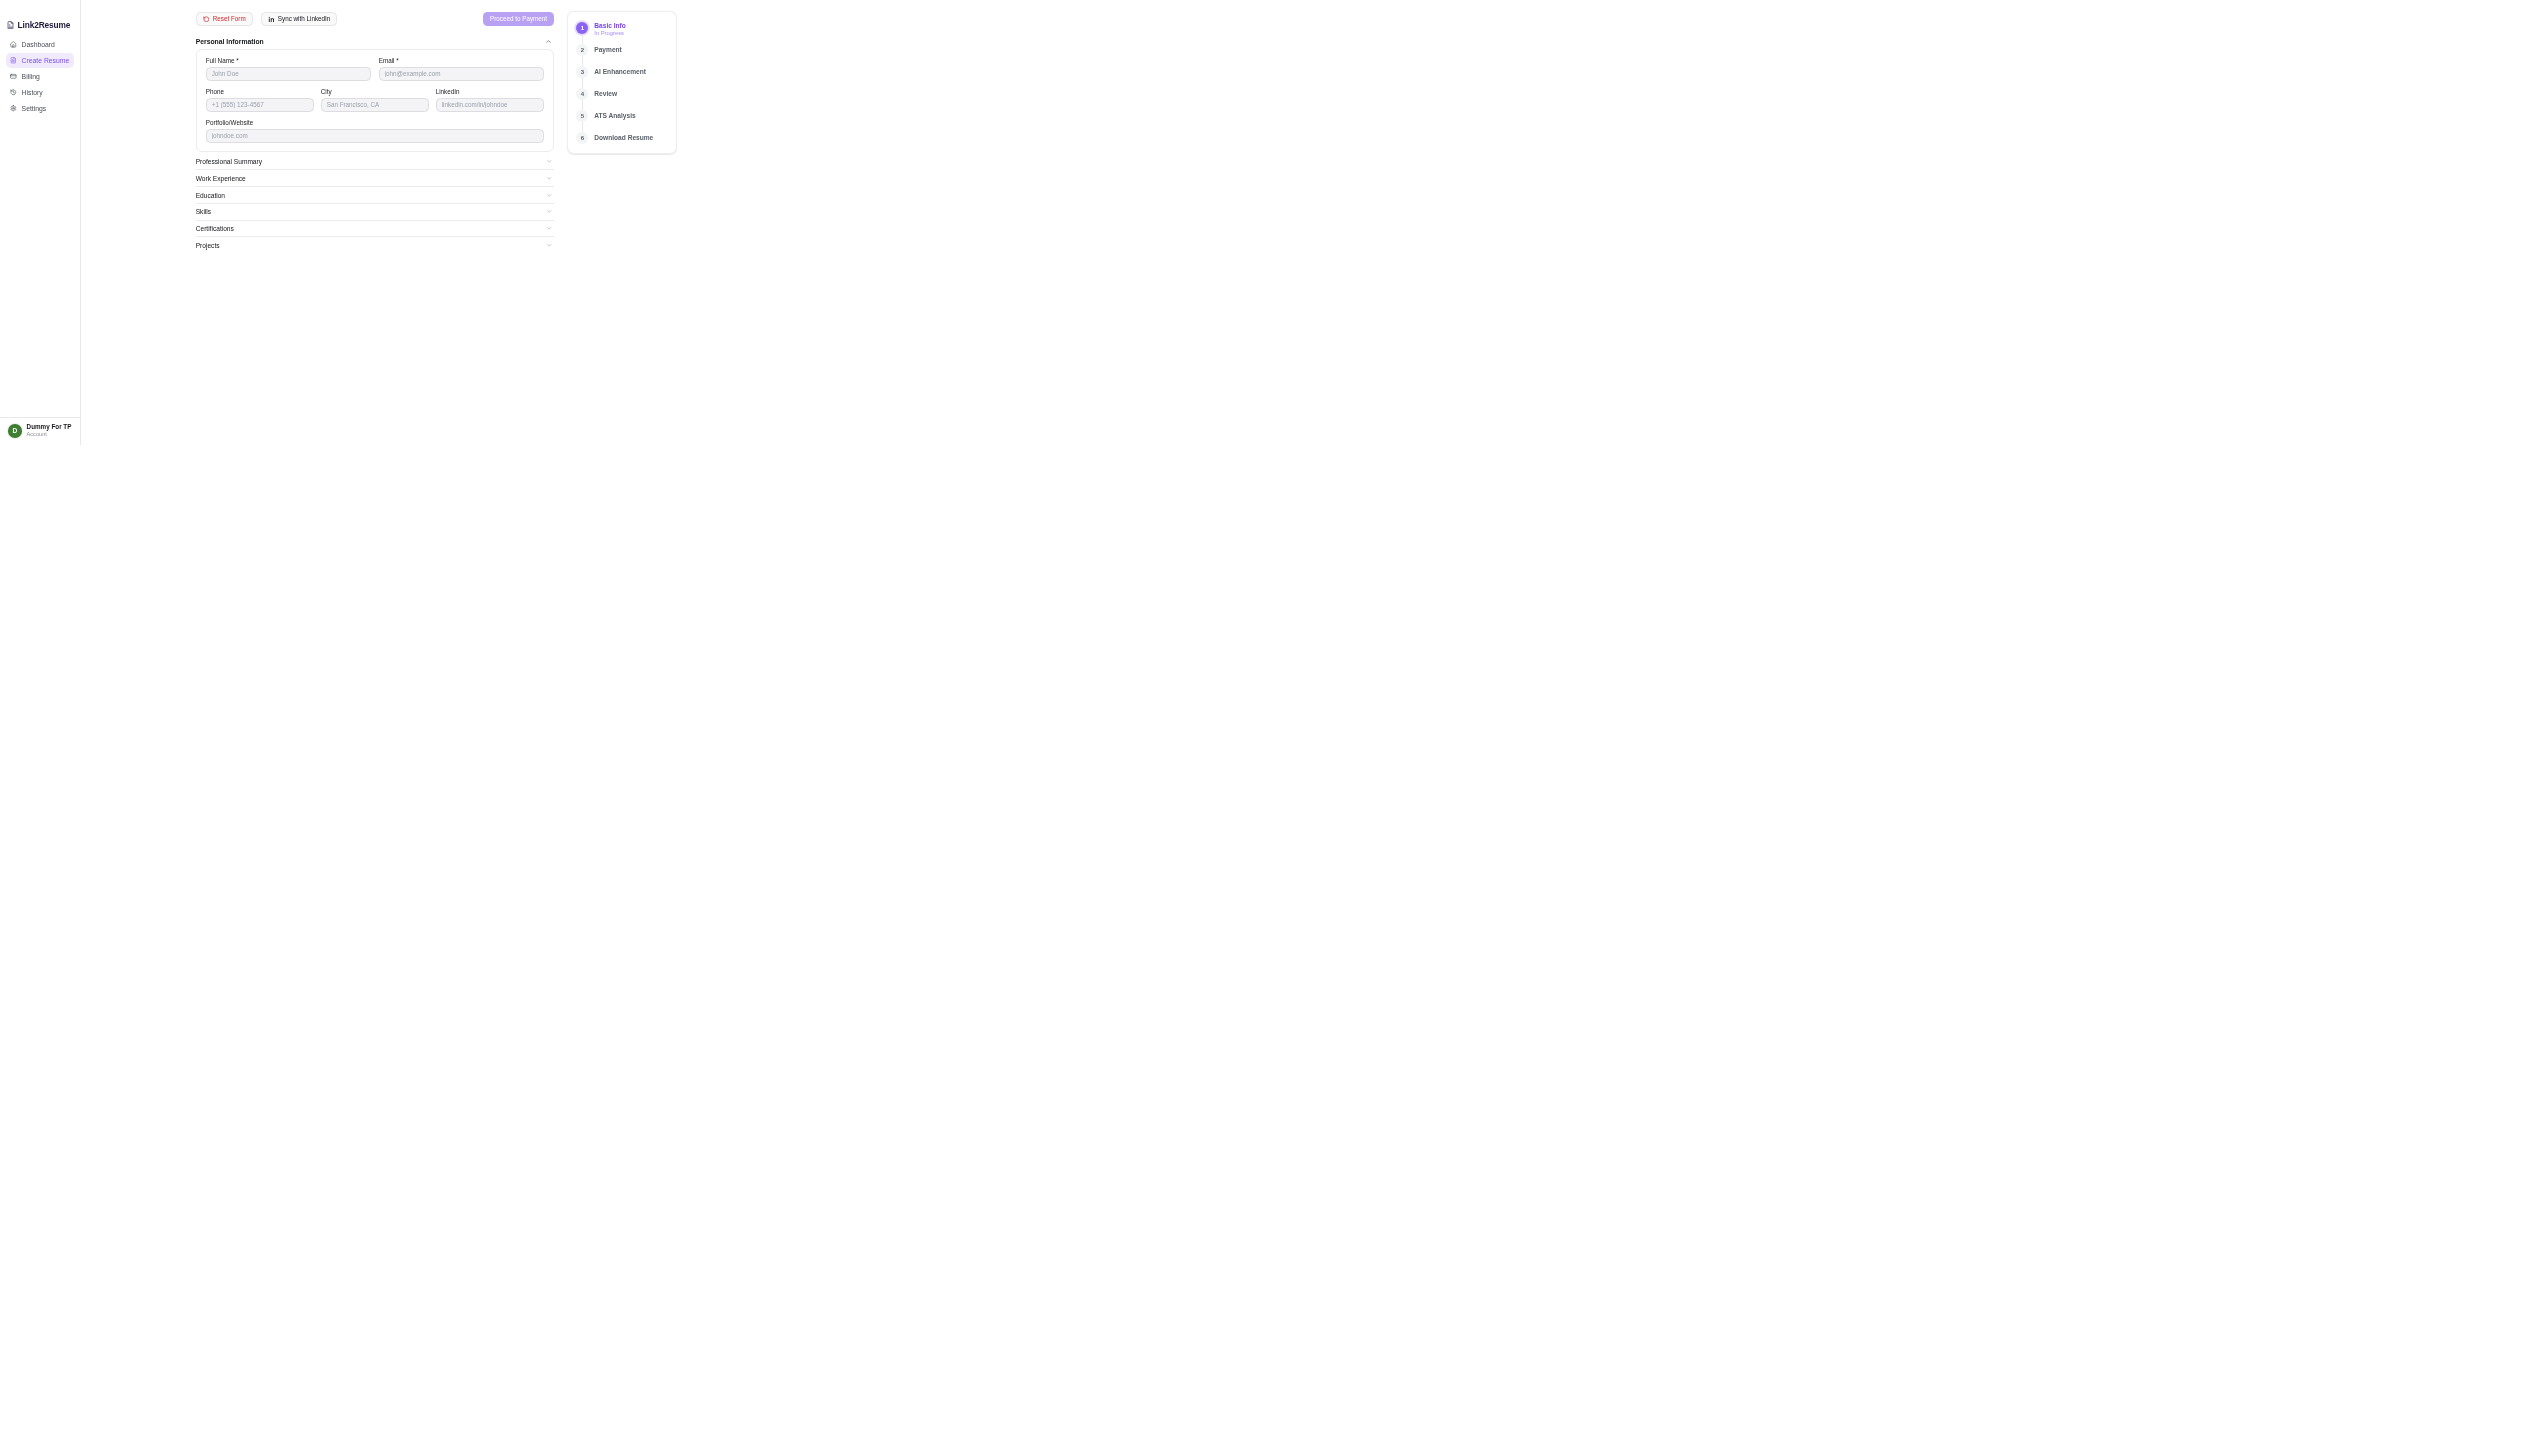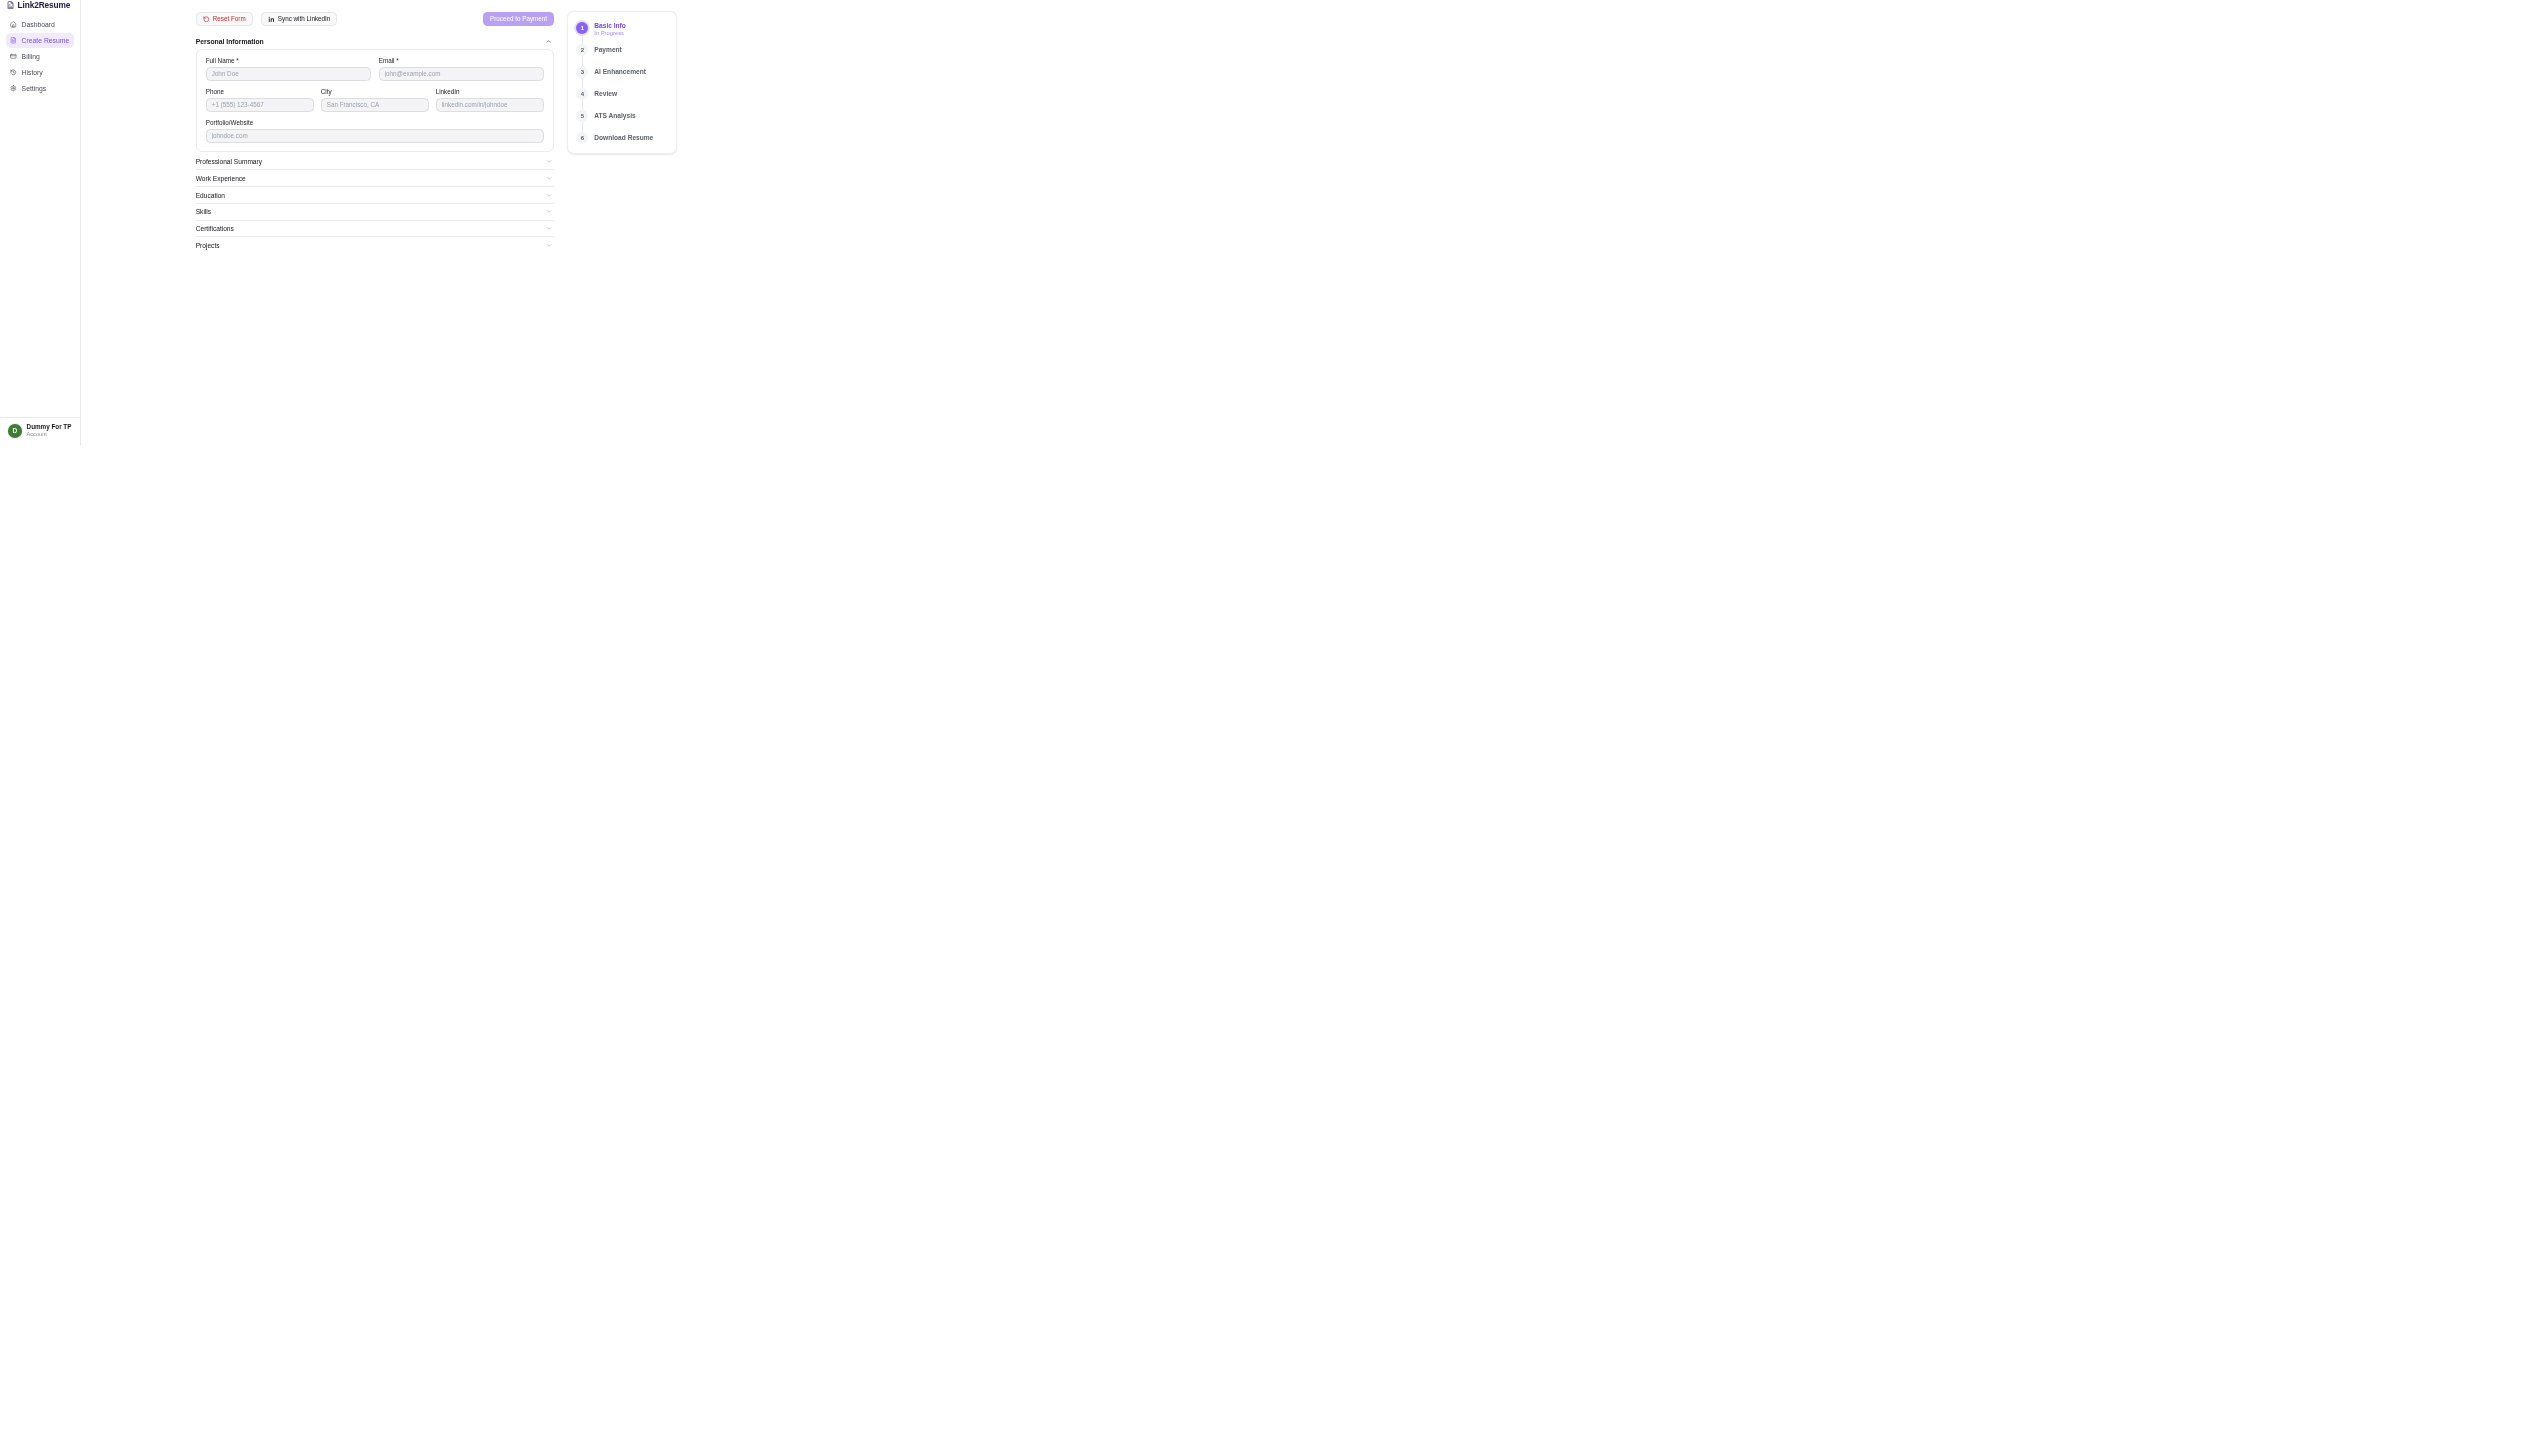--- a/index.html
+++ b/index.html
@@ -5,21 +5,21 @@
   html,body{margin:0;padding:0;}
   body{
     width:792px;height:445px;overflow:hidden;background:#ffffff;
     font-family:"Liberation Sans","DejaVu Sans",sans-serif;color:#17181d;
     -webkit-font-smoothing:antialiased;
   }
   .app{display:flex;width:792px;height:445px;}
 
   
   .sidebar{width:81px;min-width:81px;box-sizing:border-box;border-right:0.5px solid #e9e9ec;
-    position:relative;padding:0 6px;background:#fff;}
+    position:relative;padding:20px 6px;background:#fff;}
   .logo{display:flex;align-items:center;gap:3.5px;padding:0 1px;margin-bottom:7px;cursor:pointer;}
   .logo-ic svg{width:7px;height:8.6px;display:block;}
   .logo-text{font-size:8.3px;font-weight:800;color:#1f1b3d;letter-spacing:-0.1px;}
   .nav-item{display:flex;align-items:center;gap:5px;height:15px;padding:0 4px;border-radius:5px;
     font-size:6.8px;font-weight:400;color:#4a4e57;margin-bottom:1px;cursor:pointer;}
   .nav-item .ic{display:flex;color:#3e424b;}
   .nav-item.active{background:#f0eafc;color:#7b4df0;font-weight:500;}
   .nav-item.active .ic{color:#8257f2;}
   svg.i{width:6.6px;height:6.6px;}
   .account{position:absolute;left:0;right:0;bottom:0;border-top:0.5px solid #e9e9ec;

